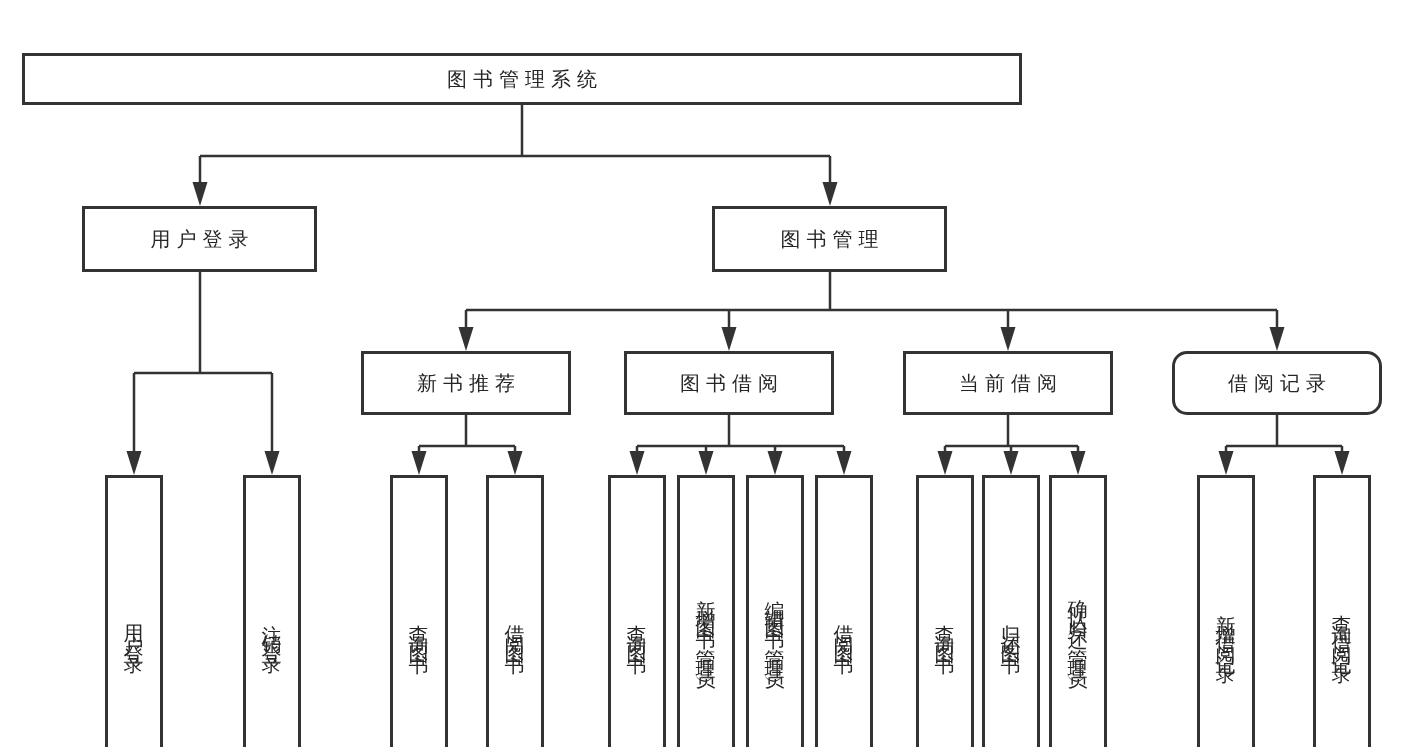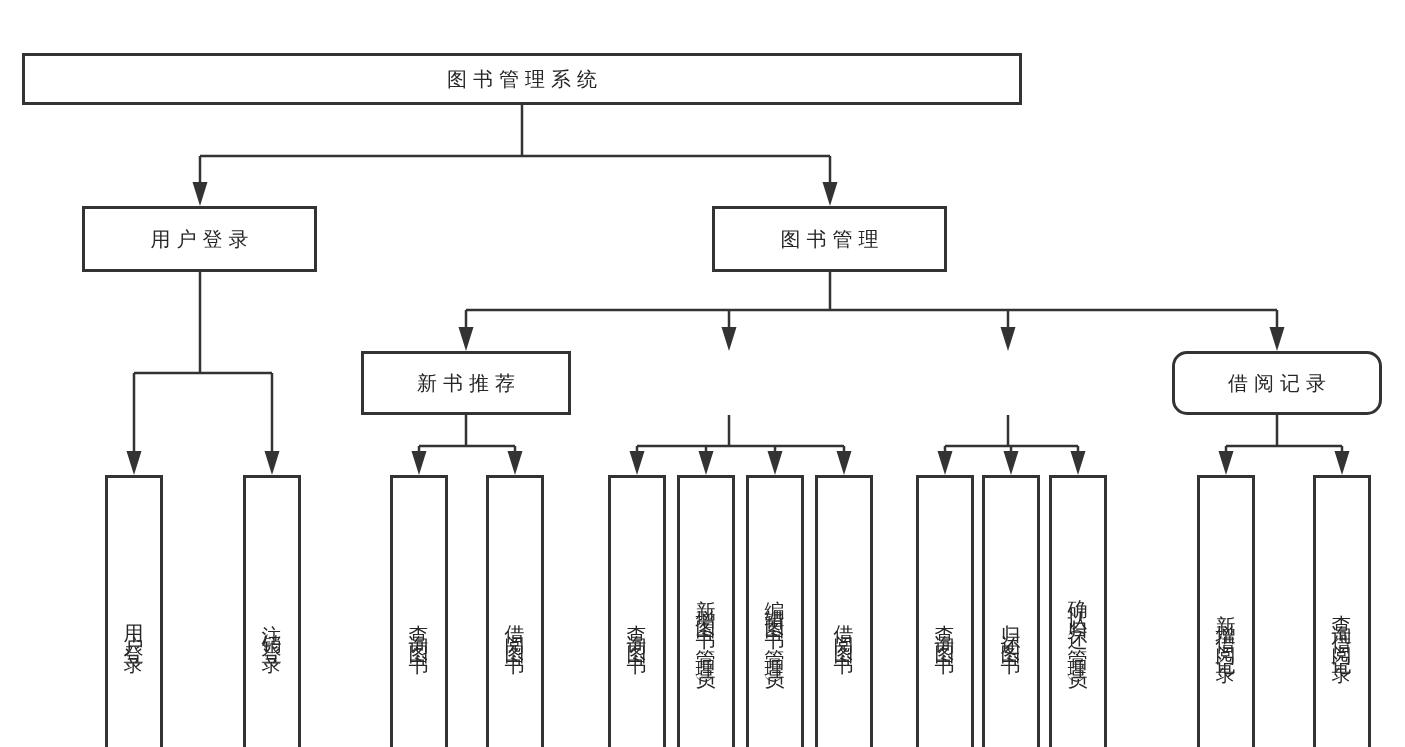--- a/index.html
+++ b/index.html
@@ -162,20 +162,26 @@
   <div class="node lvl2-box box-user-login">
     <span class="hlabel">用户登录</span>
   </div>
   <div class="node lvl2-box box-book-mgmt">
     <span class="hlabel">图书管理</span>
   </div>
 
   <div class="node lvl3-box box-nbr">
     <span class="hlabel">新书推荐</span>
   </div>
+  <div class="node lvl3-box box-bb">
+    <span class="hlabel">图书借阅</span>
+  </div>
+  <div class="node lvl3-box box-cb">
+    <span class="hlabel">当前借阅</span>
+  </div>
   <div class="node lvl3-box box-br">
     <span class="hlabel">借阅记录</span>
   </div>
 
   <div class="node leaf leaf-1">
     <span class="vlabel">用户登录</span>
   </div>
   <div class="node leaf leaf-2">
     <span class="vlabel">注销登录</span>
   </div>

